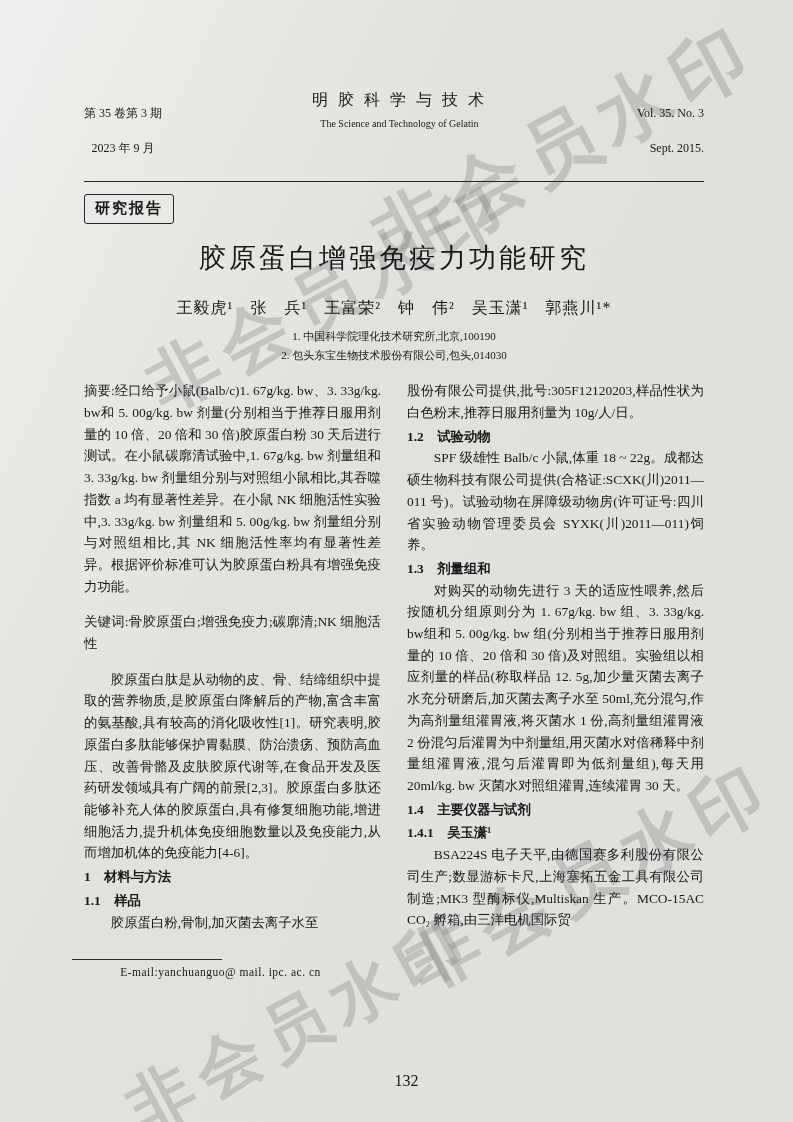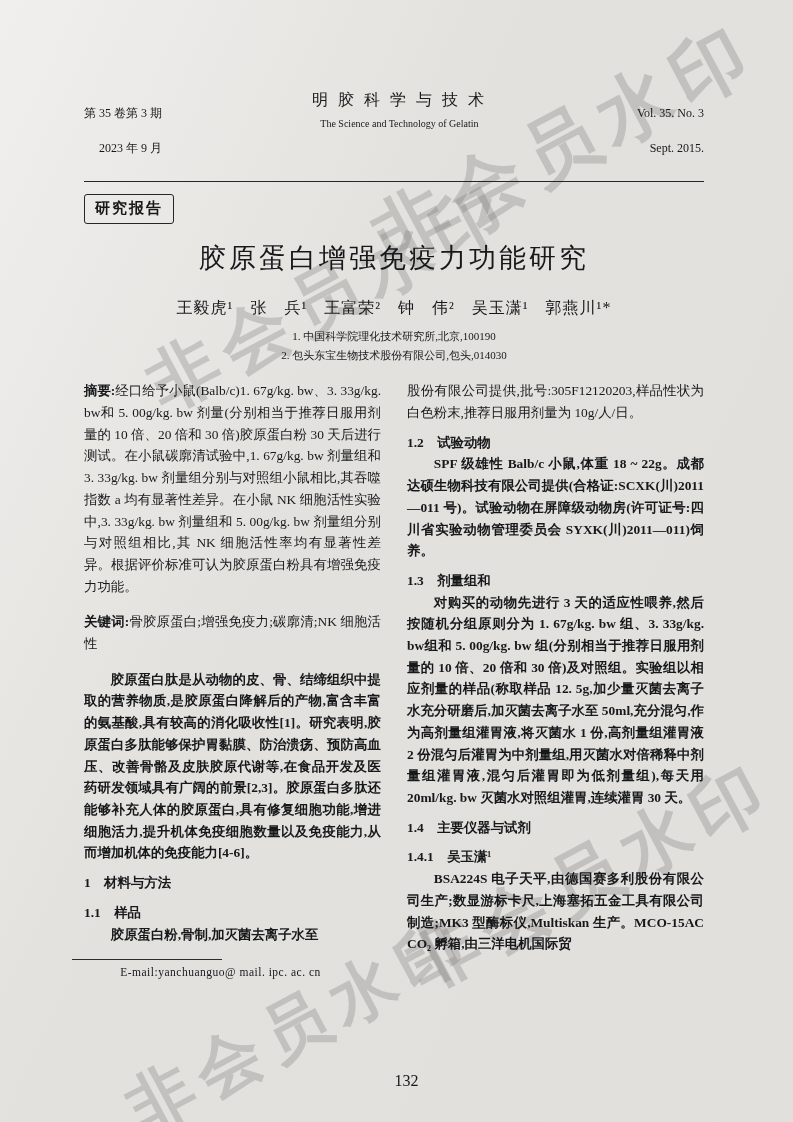--- a/index.html
+++ b/index.html
@@ -49,21 +49,21 @@
   }
 
   
   .masthead {
     display: flex;
     justify-content: space-between;
     align-items: flex-start;
     font-size: 12px;
     line-height: 1.45;
   }
-  .masthead .left { text-align: right; white-space: pre-line; }
+  .masthead .left { text-align: center; white-space: pre-line; }
   .masthead .right { text-align: right; white-space: pre-line; font-family: "Liberation Serif", serif;}
   .masthead .center { text-align: center; }
   .masthead .center .cn {
     font-size: 16px;
     letter-spacing: 3px;
   }
   .masthead .center .en {
     font-size: 10px;
     margin-top: 6px;
   }
@@ -109,25 +109,25 @@
   
   .columns {
     display: flex;
     margin-top: 16px;
     gap: 26px;
     font-size: 13.4px;
     line-height: 1.62;
   }
   .col { width: 297px; }
   p { margin: 0; text-align: justify; text-justify: inter-ideograph; }
-  .abs-label { font-weight: bold; }
-  .indent { text-indent: 2em; font-weight: bold; }
+  .abs-label { font-weight: normal; }
+  .indent { text-indent: 2em; }
   .section-h {
     font-weight: bold;
-    margin-top: 8px;
+    margin-top: 2px;
   }
   .kw { margin-top: 14px; }
 
   .footnote-rule {
     width: 150px;
     border-top: 1px solid #2a2c30;
     margin: 14px 0 6px 0;
   }
   .email {
     font-size: 11.5px;

